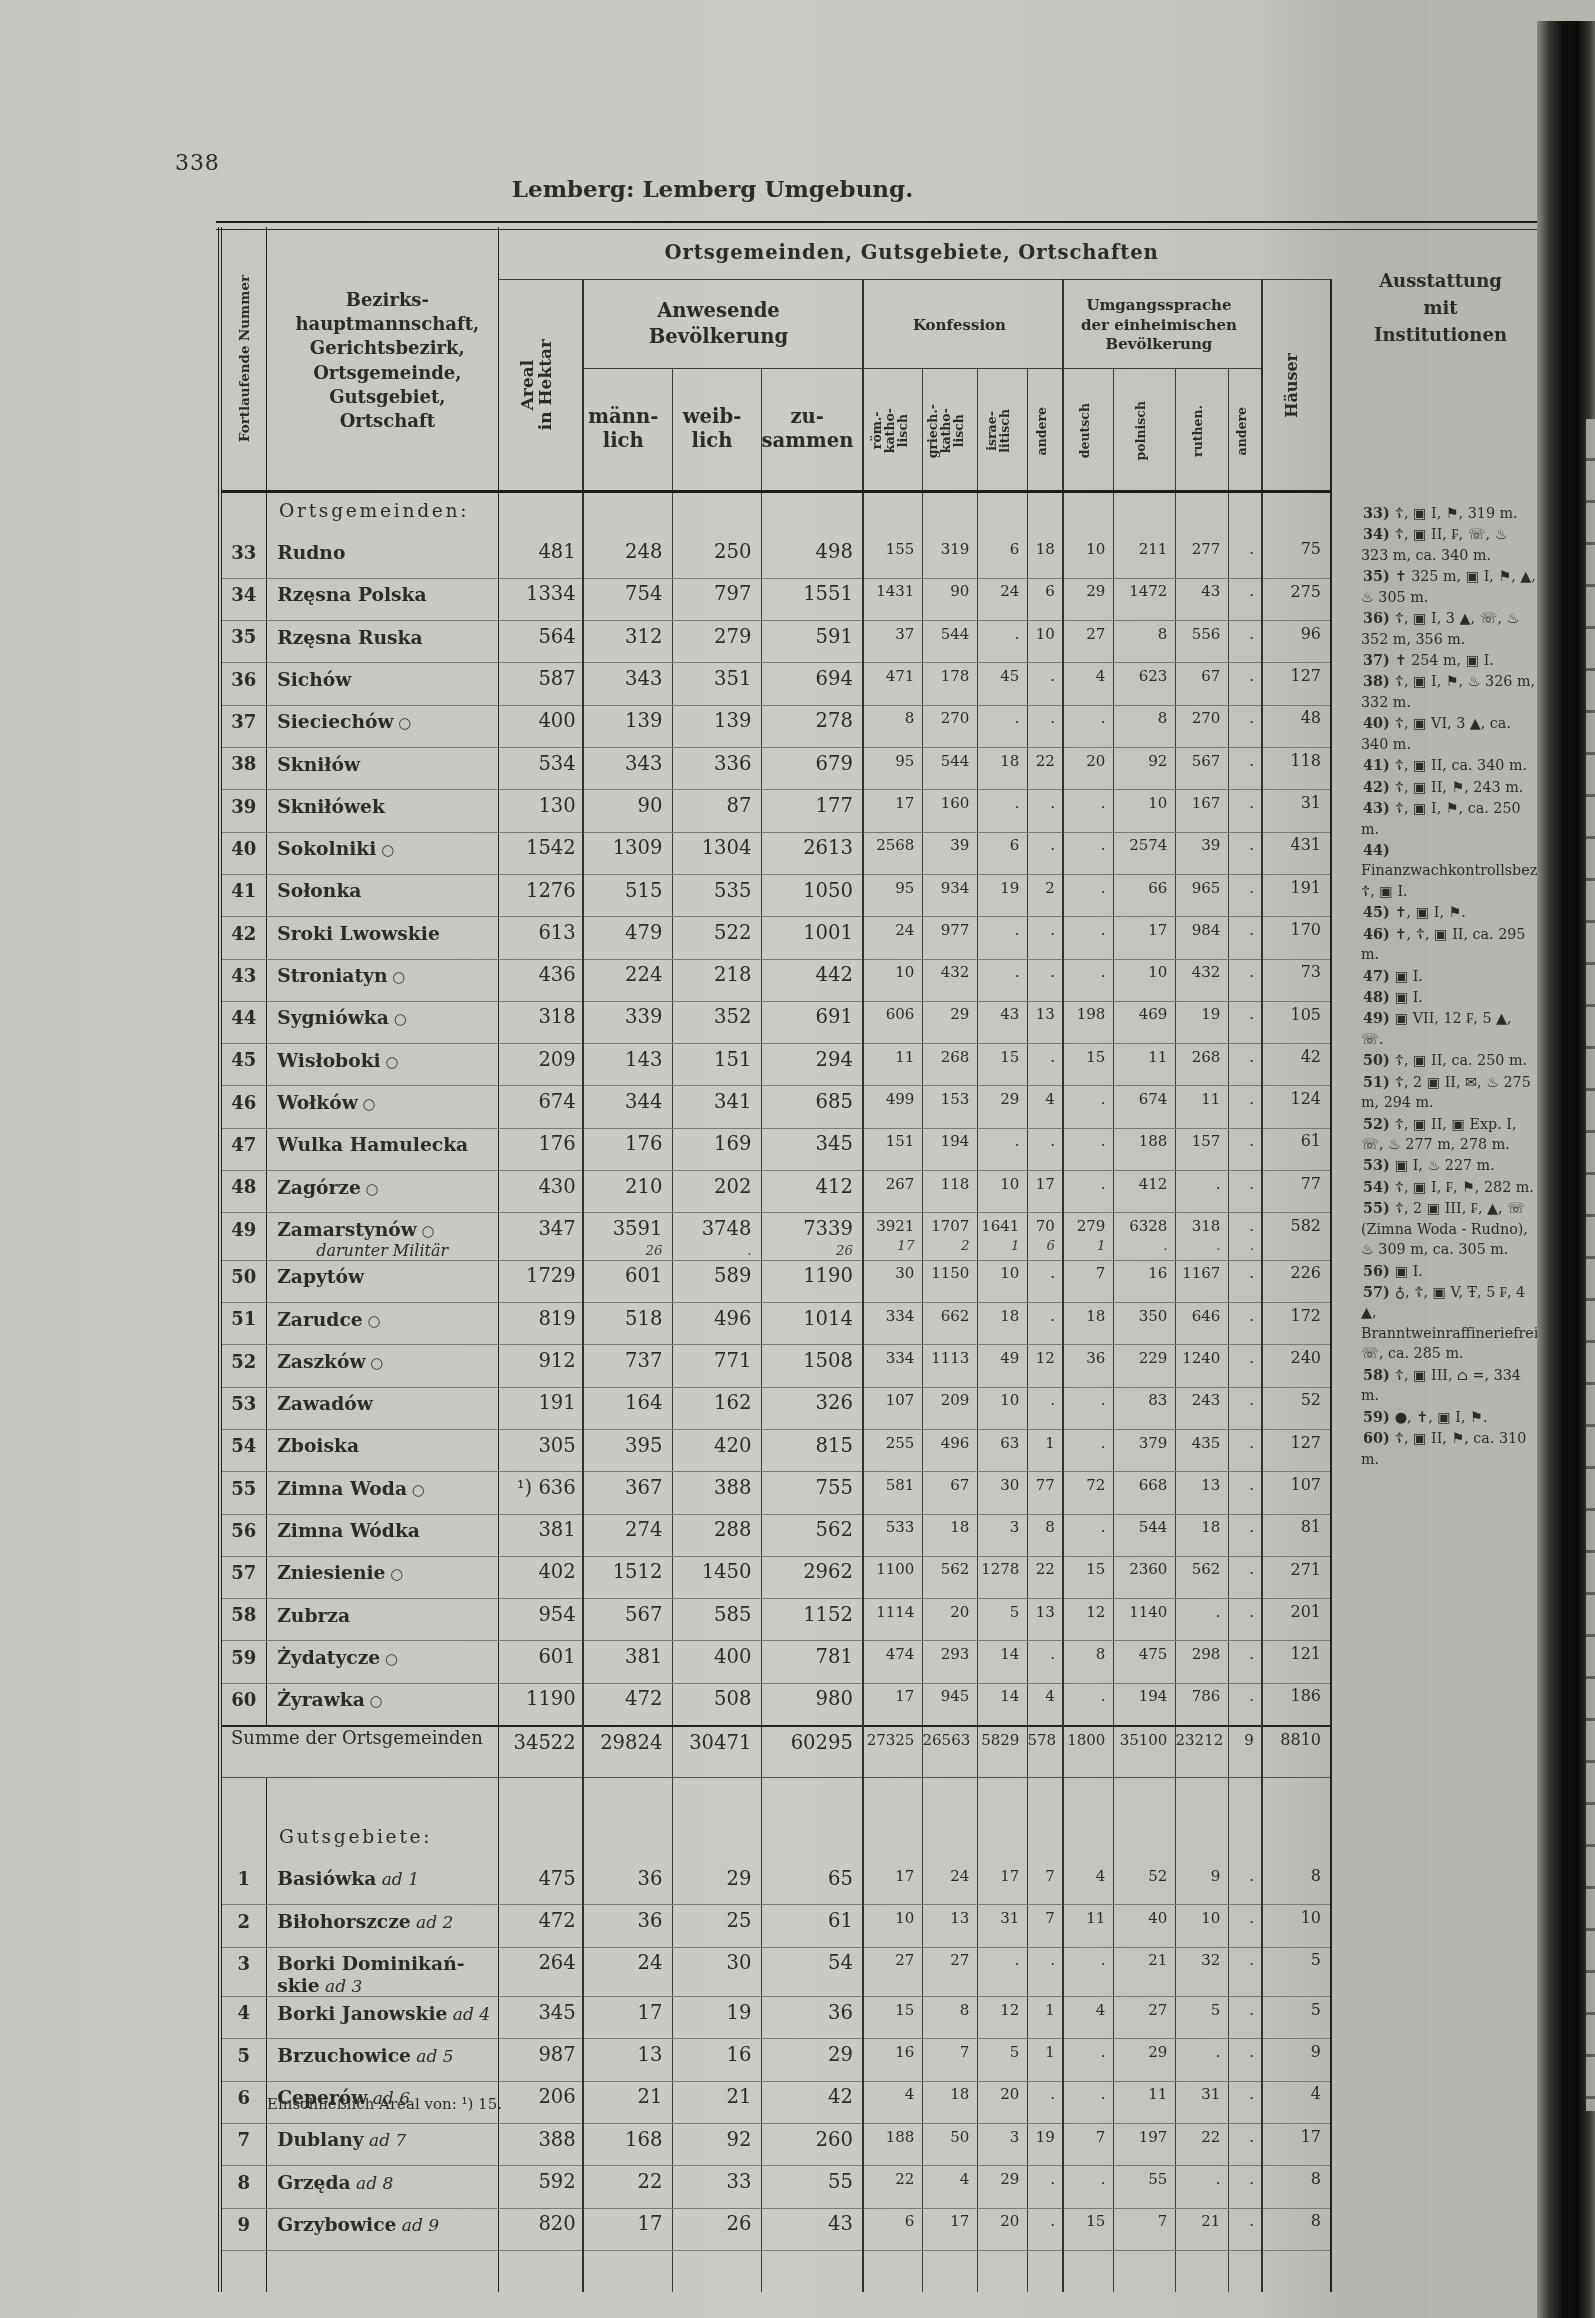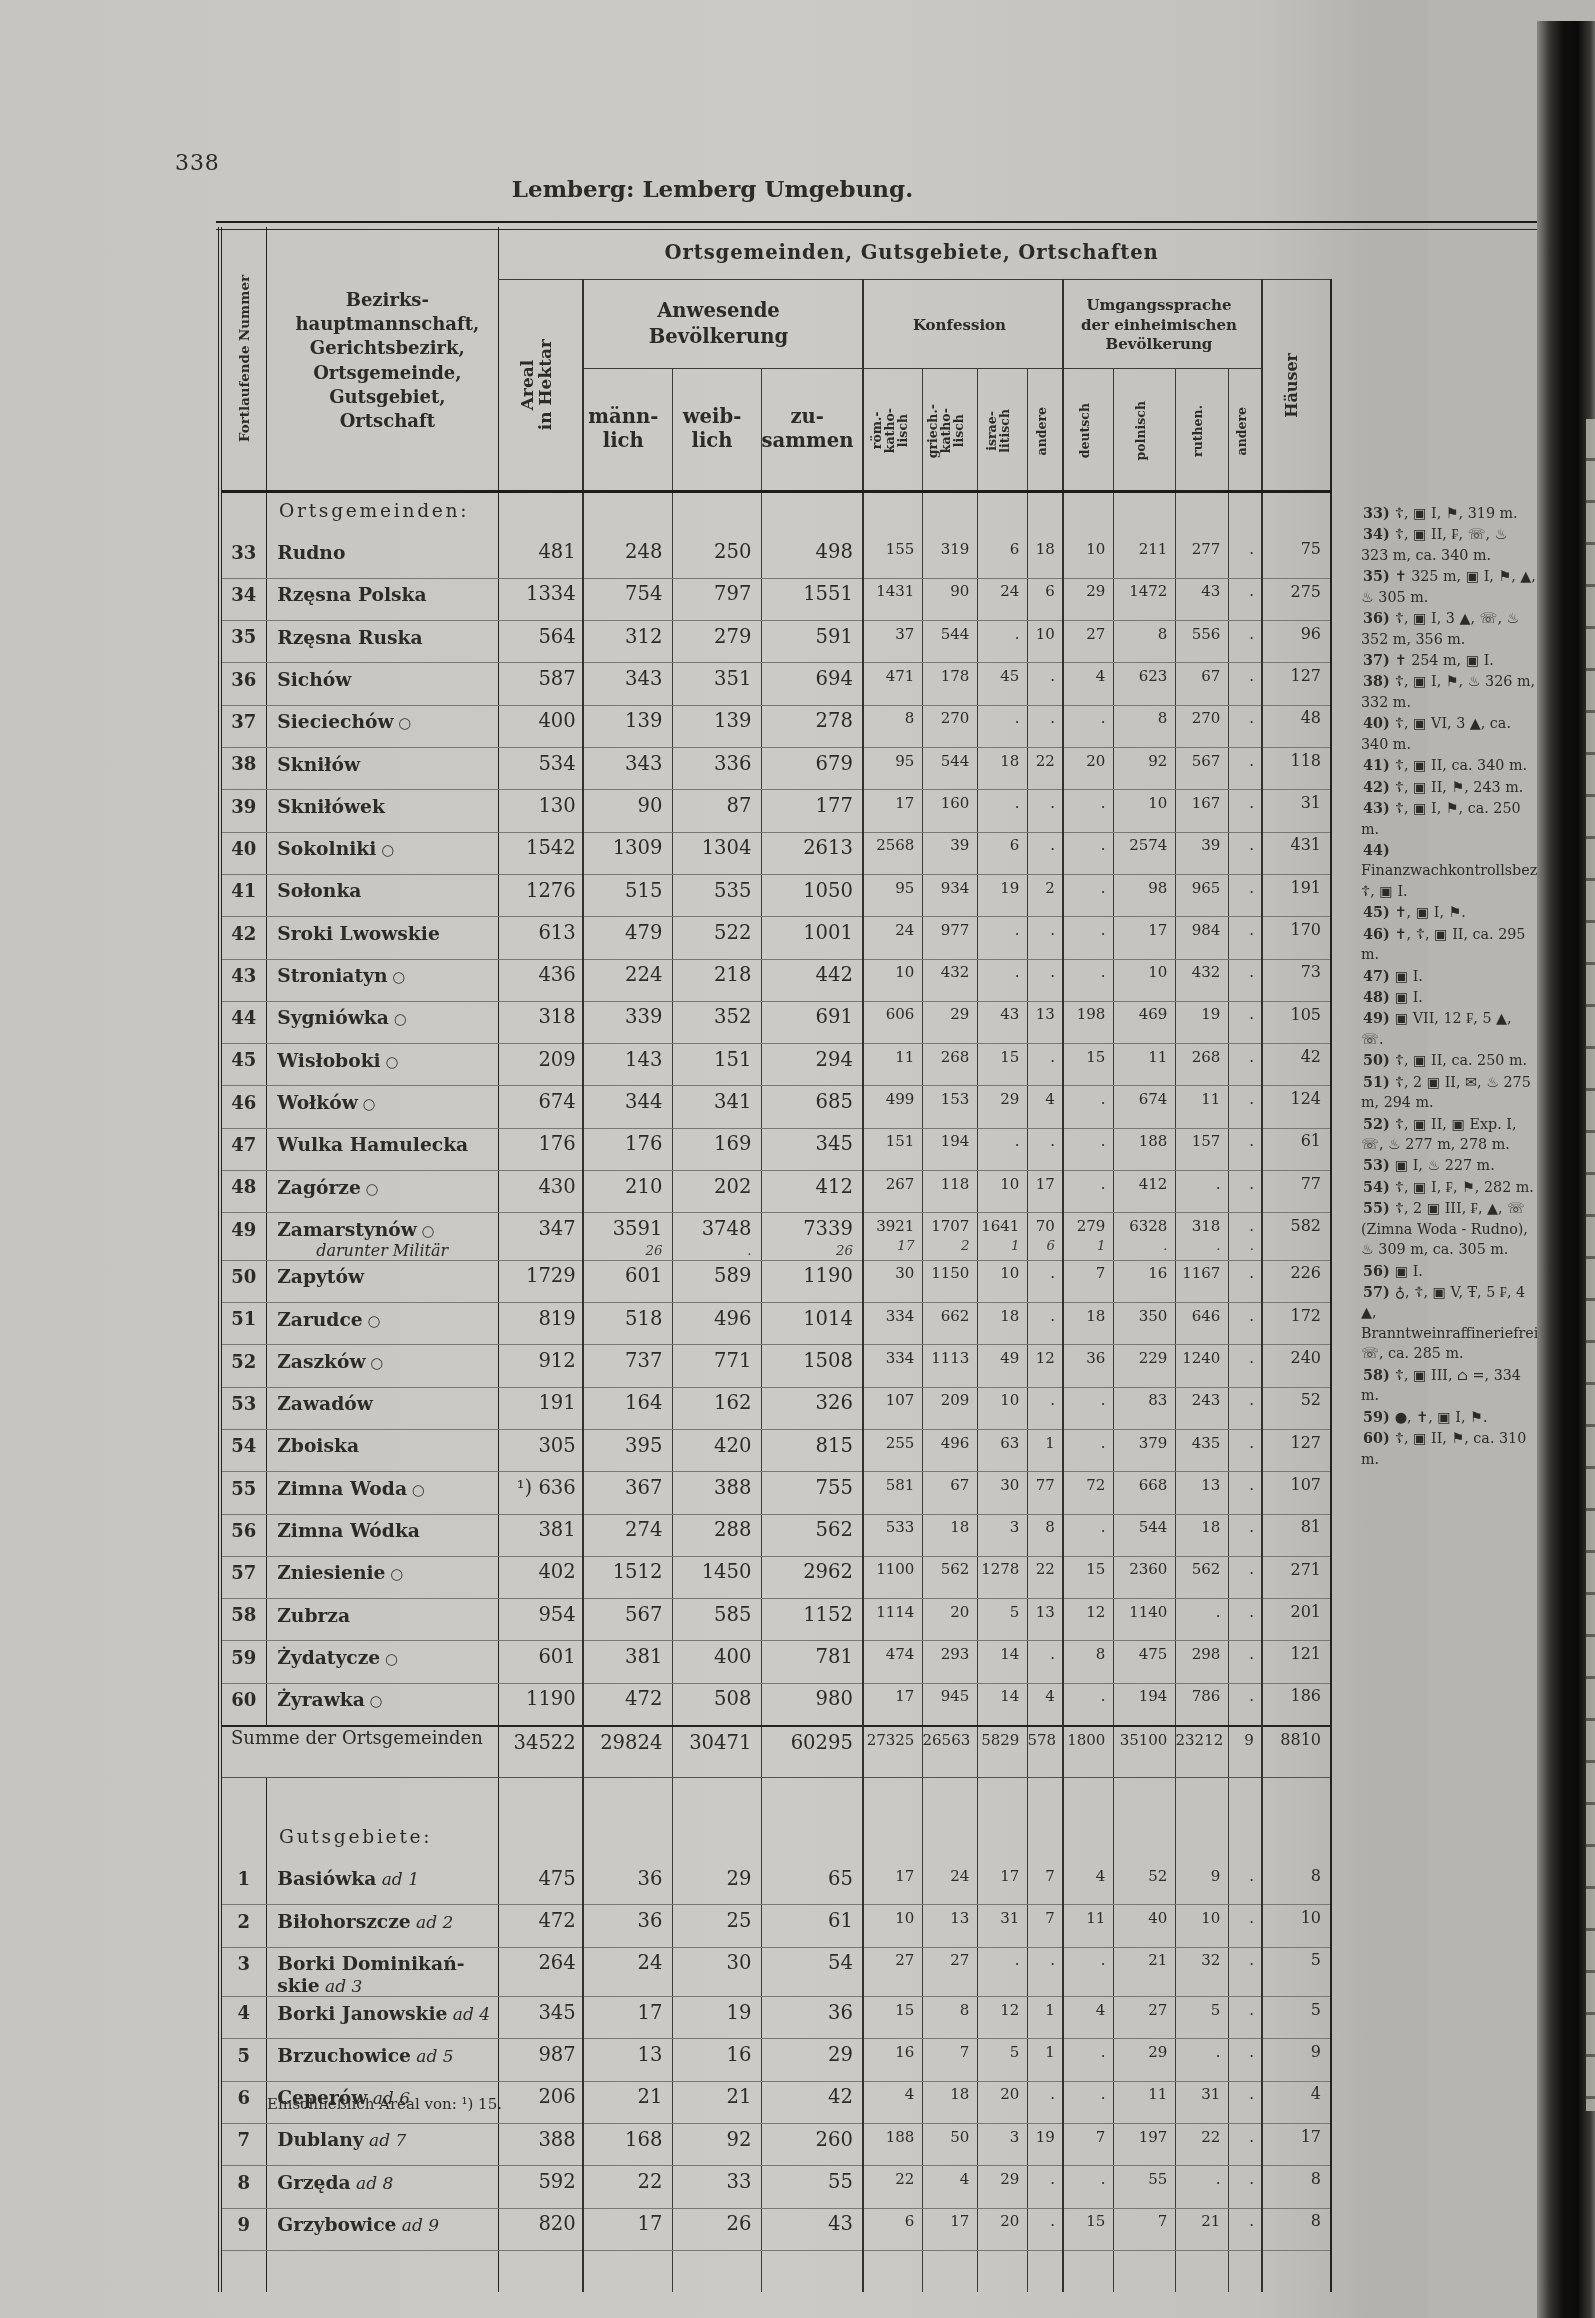--- a/index.html
+++ b/index.html
@@ -562,21 +562,21 @@
           <td class="c-isr num">
             <div class="val">19</div>
           </td>
           <td class="c-a1 num">
             <div class="val">2</div>
           </td>
           <td class="c-de num">
             <div class="val">.</div>
           </td>
           <td class="c-pl num">
-            <div class="val">98</div>
+            <div class="val">66</div>
           </td>
           <td class="c-ru num">
             <div class="val">965</div>
           </td>
           <td class="c-a2 num">
             <div class="val">.</div>
           </td>
           <td class="c-haus num">
             <div class="val">191</div>
           </td>
@@ -1887,20 +1887,23 @@
           <td class="c-a1"></td>
           <td class="c-de"></td>
           <td class="c-pl"></td>
           <td class="c-ru"></td>
           <td class="c-a2"></td>
           <td class="c-haus"></td>
         </tr>
       </tbody>
   </table>
 
+  <div class="ausst-head">Ausstattung
+mit
+Institutionen</div>
 
   <div class="notes" id="notes">
       <div class="note"><span class="nn">33) </span>☦, ▣ I, ⚑, 319 m.</div>
       <div class="note"><span class="nn">34) </span>☦, ▣ II, ₣, ☏, ♨ 323 m, ca. 340 m.</div>
       <div class="note"><span class="nn">35) </span>✝ 325 m, ▣ I, ⚑, ▲, ♨ 305 m.</div>
       <div class="note"><span class="nn">36) </span>☦, ▣ I, 3 ▲, ☏, ♨ 352 m, 356 m.</div>
       <div class="note"><span class="nn">37) </span>✝ 254 m, ▣ I.</div>
       <div class="note"><span class="nn">38) </span>☦, ▣ I, ⚑, ♨ 326 m, 332 m.</div>
       <div class="note"><span class="nn">40) </span>☦, ▣ VI, 3 ▲, ca. 340 m.</div>
       <div class="note"><span class="nn">41) </span>☦, ▣ II, ca. 340 m.</div>

